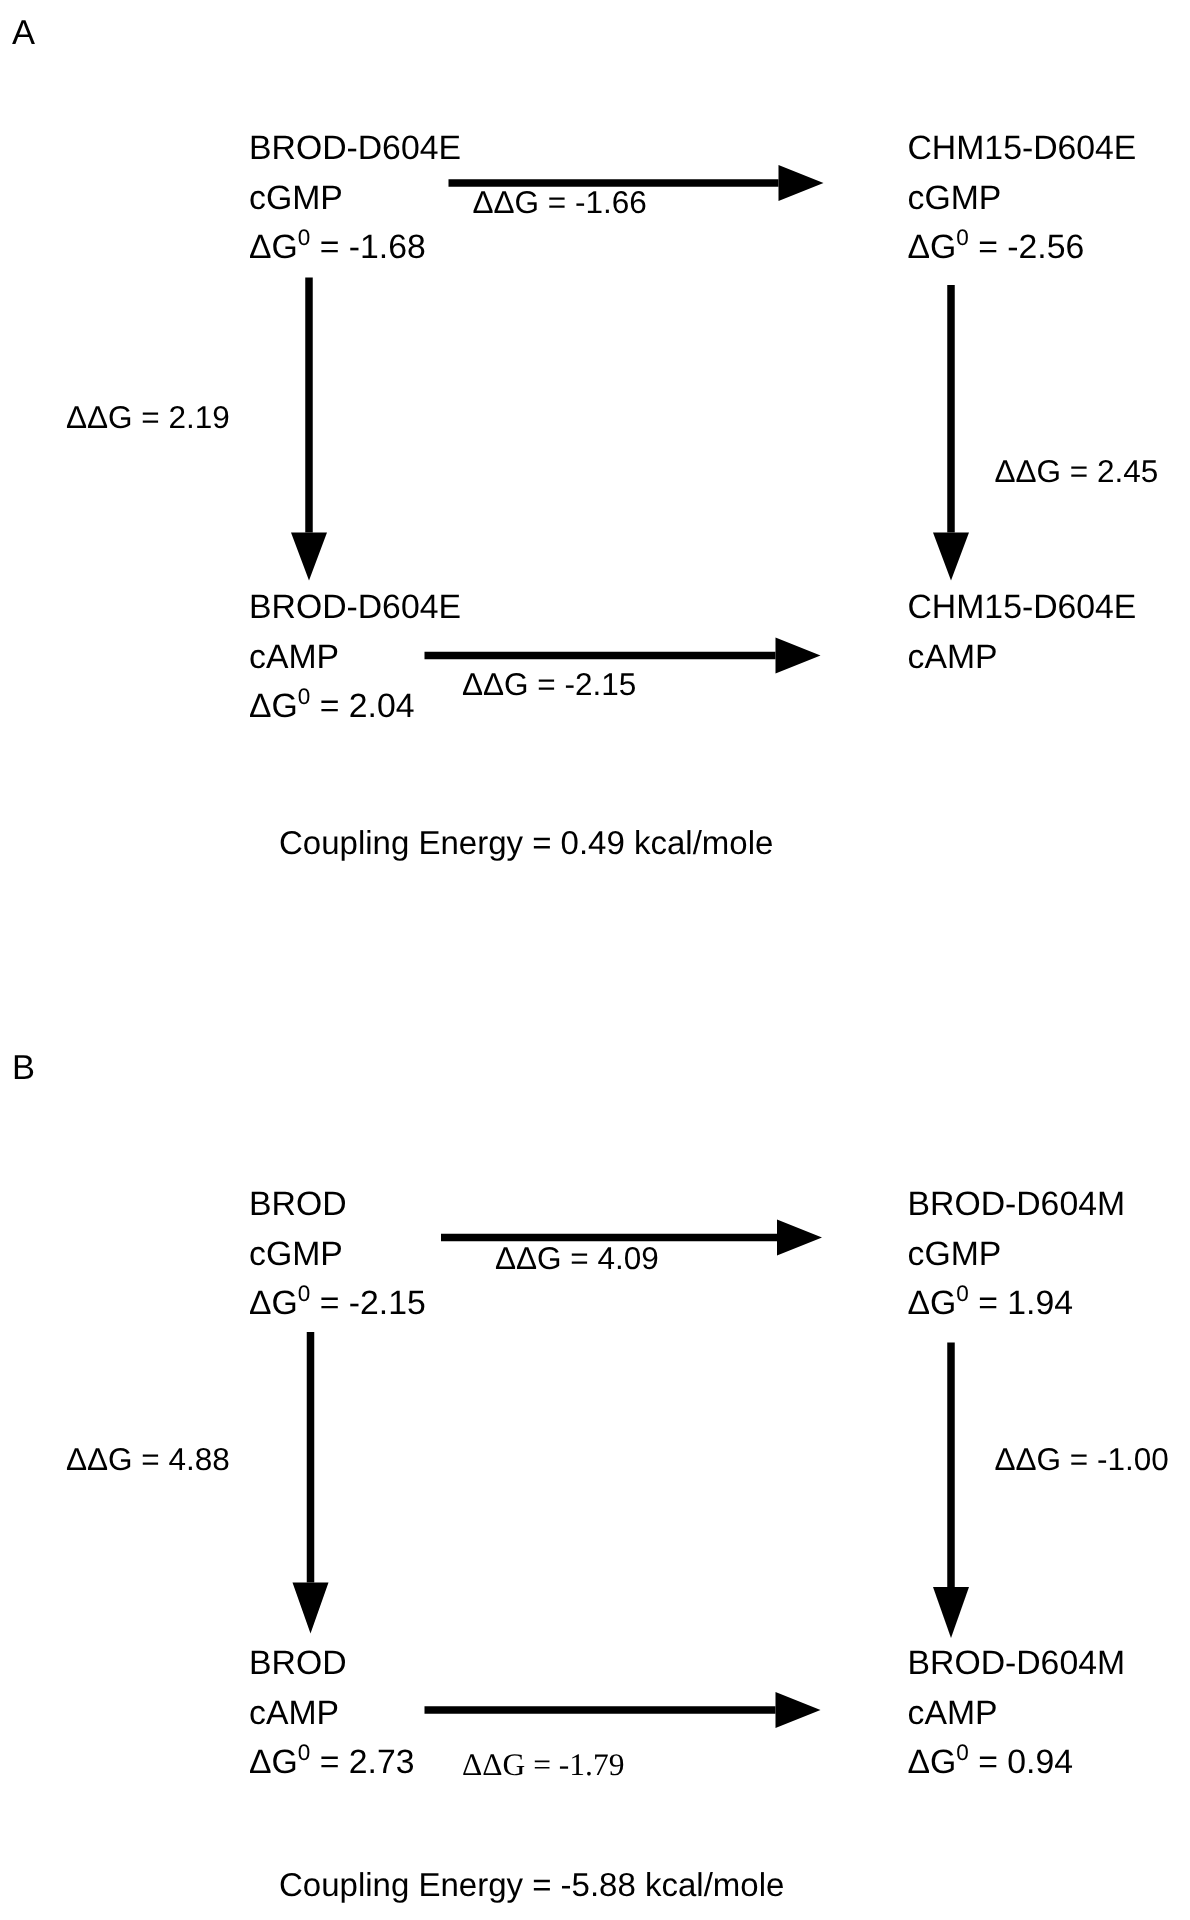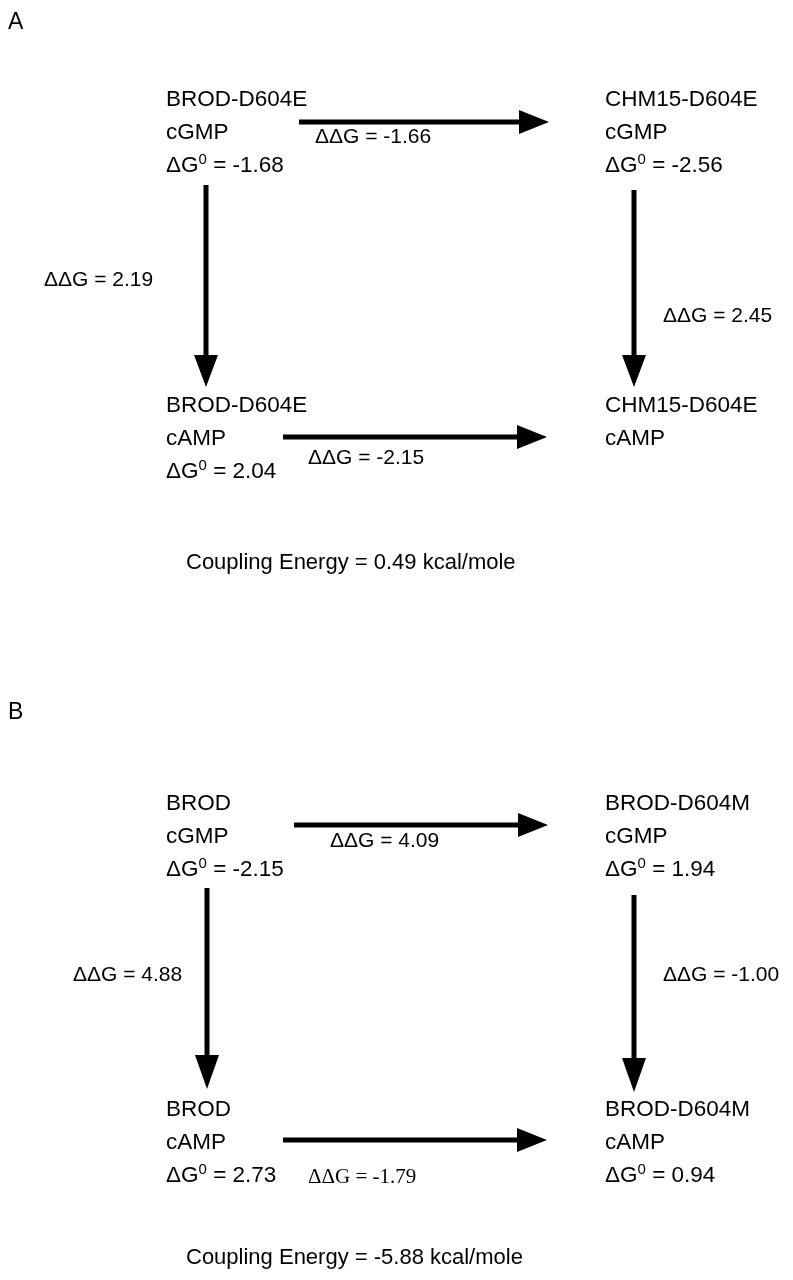--- a/index.html
+++ b/index.html
@@ -68,21 +68,21 @@
     line-height: 1;
     white-space: nowrap;
   }
   
   #ddg-a-top    { left: 315px;  top: 77px; margin-top: 48px; }
   #ddg-a-left   { left: 44px;   top: 268px; }
   #ddg-a-right  { left: 663px;  top: 268px; margin-top: 36px; }
   #ddg-a-bottom { left: 308px;  top: 446px; }
   
   #ddg-b-top    { left: 330px;  top: 781px; margin-top: 48px; }
-  #ddg-b-left   { left: 44px;   top: 963px; margin-left: 29px; }
+  #ddg-b-left   { left: 44px;   top: 963px; }
   #ddg-b-right  { left: 663px;  top: 963px; }
   #ddg-b-bottom { left: 308px;  top: 1166px; font-family: Liberation Serif, serif; }
 
   
   .coupling {
     position: absolute;
     font-size: 22px;
     line-height: 1;
     white-space: nowrap;
   }

